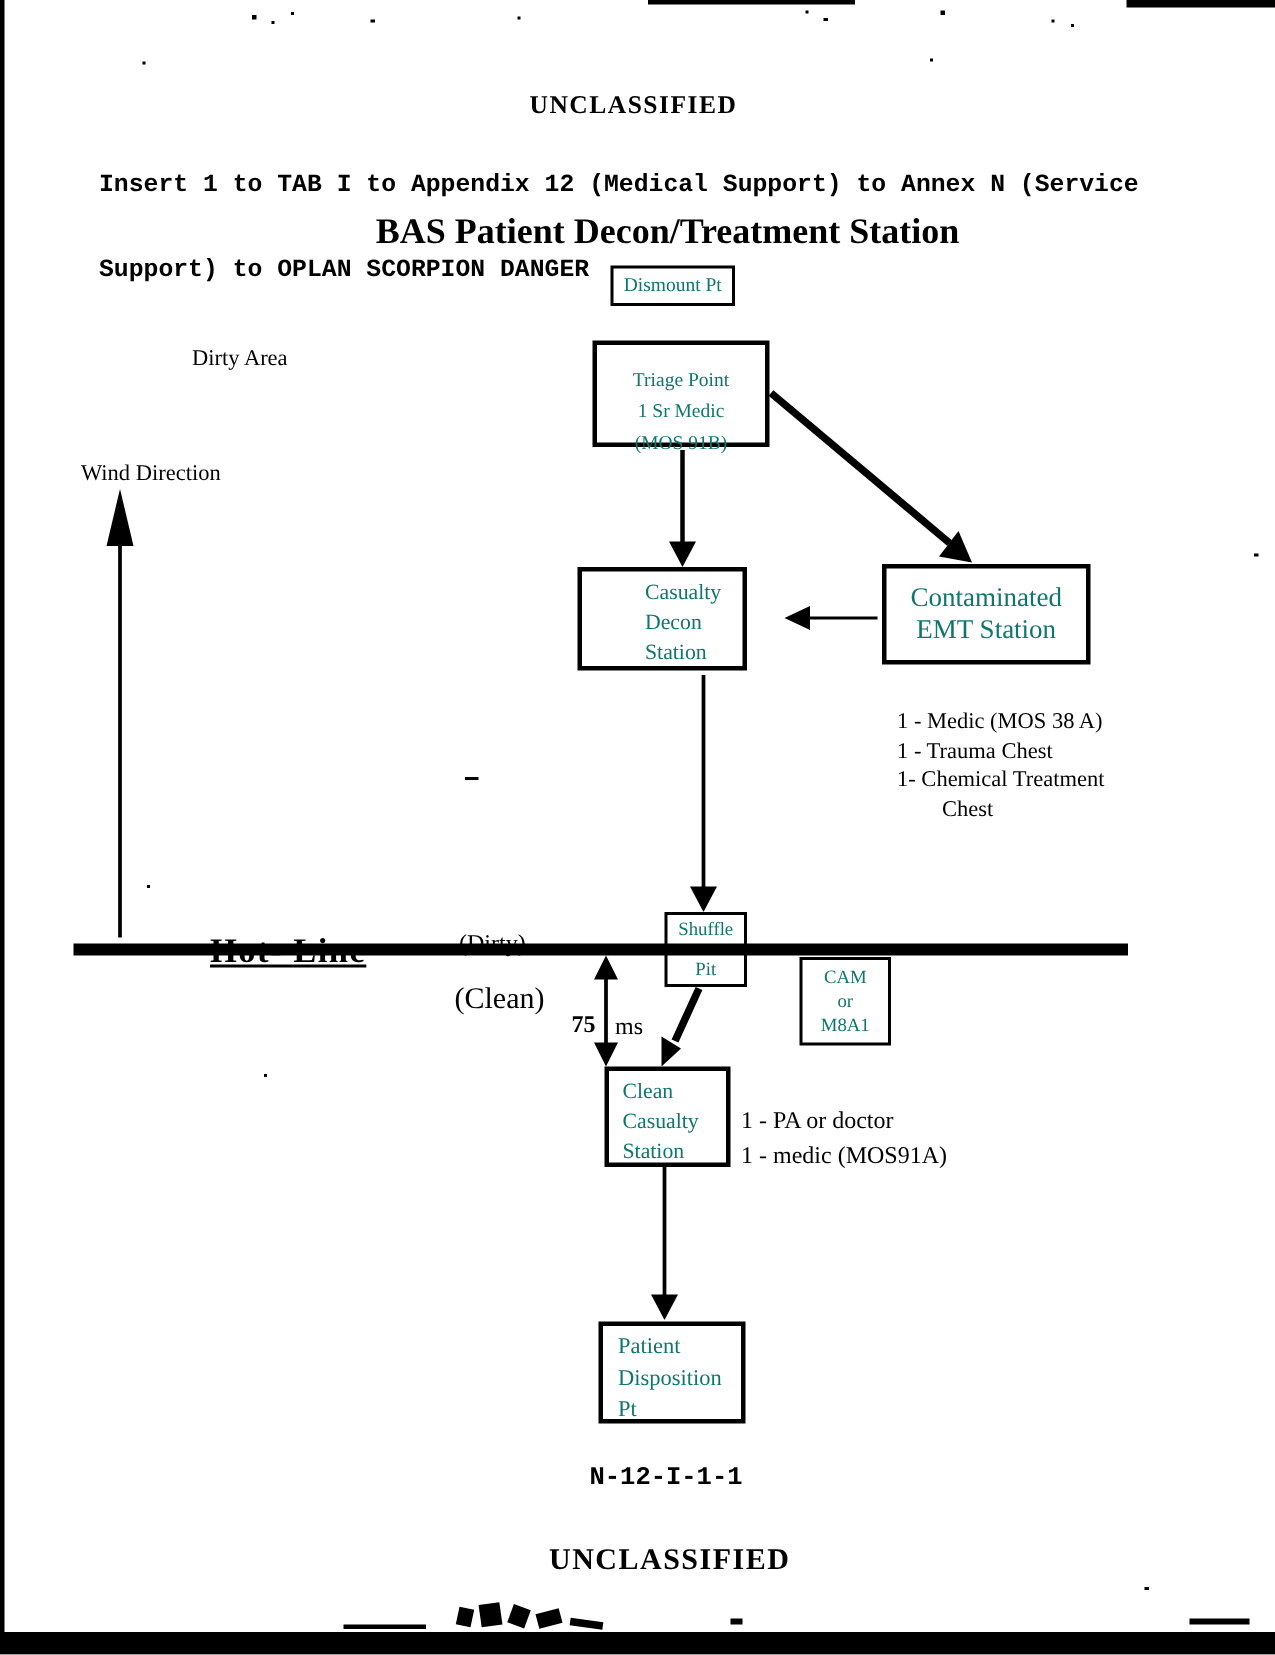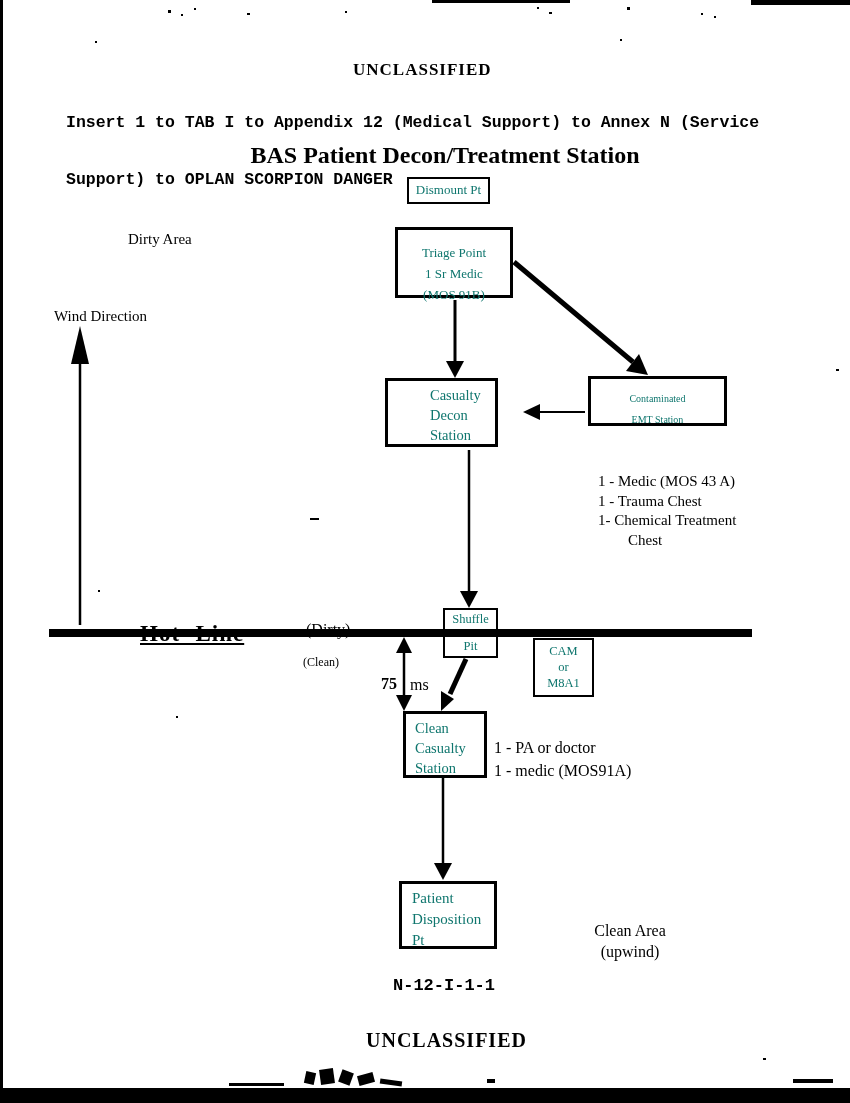--- a/index.html
+++ b/index.html
@@ -59,42 +59,38 @@
 
   <div class="abs mono nowrap" style="left:66px;top:75px;font-size:16.5px;line-height:19px;">
     <div>Insert 1 to TAB I to Appendix 12 (Medical Support) to Annex N (Service</div>
     <div>Support) to OPLAN SCORPION DANGER</div>
   </div>
 
   <div class="abs serif center" style="left:0;top:125px;width:890px;font-size:24px;font-weight:bold;">BAS Patient Decon/Treatment Station</div>
 
   <div class="abs serif" style="left:128px;top:214px;font-size:15px;">Dirty Area</div>
   <div class="abs serif" style="left:54px;top:291px;font-size:15px;">Wind Direction</div>
-  <div class="abs serif center" style="left:558px;top:903px;width:144px;font-size:16px;line-height:21px;">
-    <div>Clean Area</div>
-    <div>(upwind)</div>
-  </div>
 
   <div class="box thin center" style="left:407px;top:177px;width:83px;height:27px;font-size:13px;line-height:22px;">
     <span>Dismount Pt</span>
   </div>
 
   <div class="box center" style="left:395px;top:227px;width:118px;height:71px;font-size:13px;line-height:21px;padding-top:12px;">
     <div>Triage Point</div>
     <div>1 Sr Medic</div>
     <div>(MOS 91B)</div>
   </div>
 
   <div class="box" style="left:385px;top:378px;width:113px;height:69px;font-size:14.5px;line-height:20px;padding:4px 0 0 42px;">
     <div>Casualty</div>
     <div>Decon</div>
     <div>Station</div>
   </div>
 
-  <div class="box center" style="left:588px;top:376px;width:139px;height:50px;font-size:10px;line-height:21px;padding-top:9px;">
+  <div class="box center" style="left:588px;top:376px;width:139px;height:67px;font-size:18px;line-height:21px;padding-top:9px;">
     <div>Contaminated</div>
     <div>EMT Station</div>
   </div>
 
   <div class="box thin center" style="left:443px;top:608px;width:55px;height:50px;font-size:12.5px;line-height:15px;display:flex;flex-direction:column;justify-content:space-between;align-items:center;padding:2px 0;">
     <span>Shuffle</span>
     <span>Pit</span>
   </div>
 
   <div class="box thin center" style="left:533px;top:638px;width:61px;height:59px;font-size:12.5px;line-height:16px;padding-top:3px;">
@@ -110,29 +106,29 @@
   </div>
 
   <div class="box" style="left:399px;top:881px;width:98px;height:68px;font-size:15px;line-height:21px;padding:4px 0 0 10px;">
     <div>Patient</div>
     <div>Disposition</div>
     <div>Pt</div>
   </div>
 
 
   <div class="abs serif" style="left:598px;top:455px;font-size:15px;line-height:19.5px;">
-    <div>1 - Medic (MOS 43 A)</div>
+    <div>1 - Medic (MOS 38 A)</div>
     <div>1 - Trauma Chest</div>
     <div>1- Chemical Treatment</div>
     <div style="margin-left:30px;">Chest</div>
   </div>
 
   <div class="abs serif" style="left:140px;top:604px;font-size:23px;font-weight:bold;text-decoration:underline;letter-spacing:1px;">Hot- Line</div>
   <div class="abs serif" style="left:306px;top:604px;font-size:16px;">(Dirty)</div>
-  <div class="abs serif" style="left:303px;top:638px;font-size:12px;">(Clean)</div>
+  <div class="abs serif" style="left:303px;top:638px;font-size:20px;">(Clean)</div>
 
   <div class="abs serif" style="left:381px;top:658px;font-size:16px;font-weight:bold;">75</div>
   <div class="abs serif" style="left:410px;top:659px;font-size:16px;">ms</div>
 
   <div class="abs serif" style="left:494px;top:719px;font-size:16px;line-height:23px;">
     <div>1 - PA or doctor</div>
     <div>1 - medic (MOS91A)</div>
   </div>
 
   <div class="abs mono" style="left:393px;top:976px;font-size:17px;">N-12-I-1-1</div>

